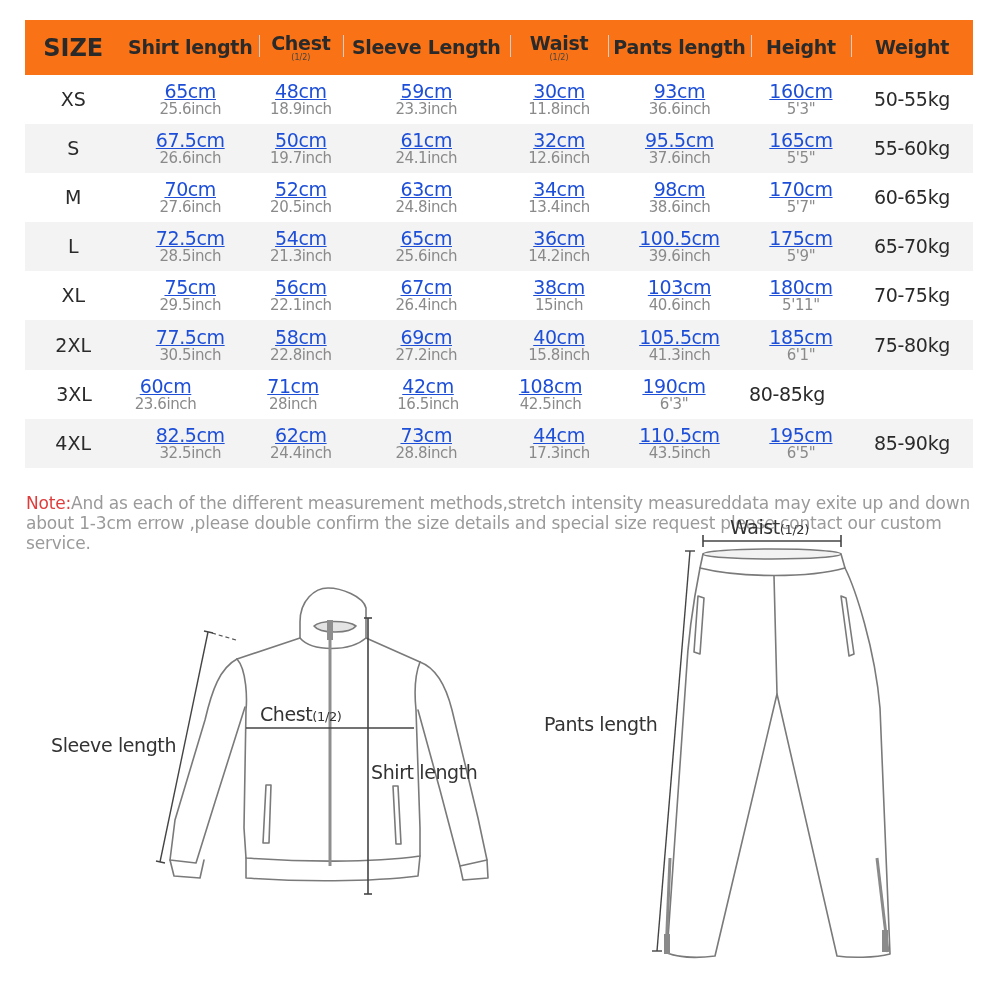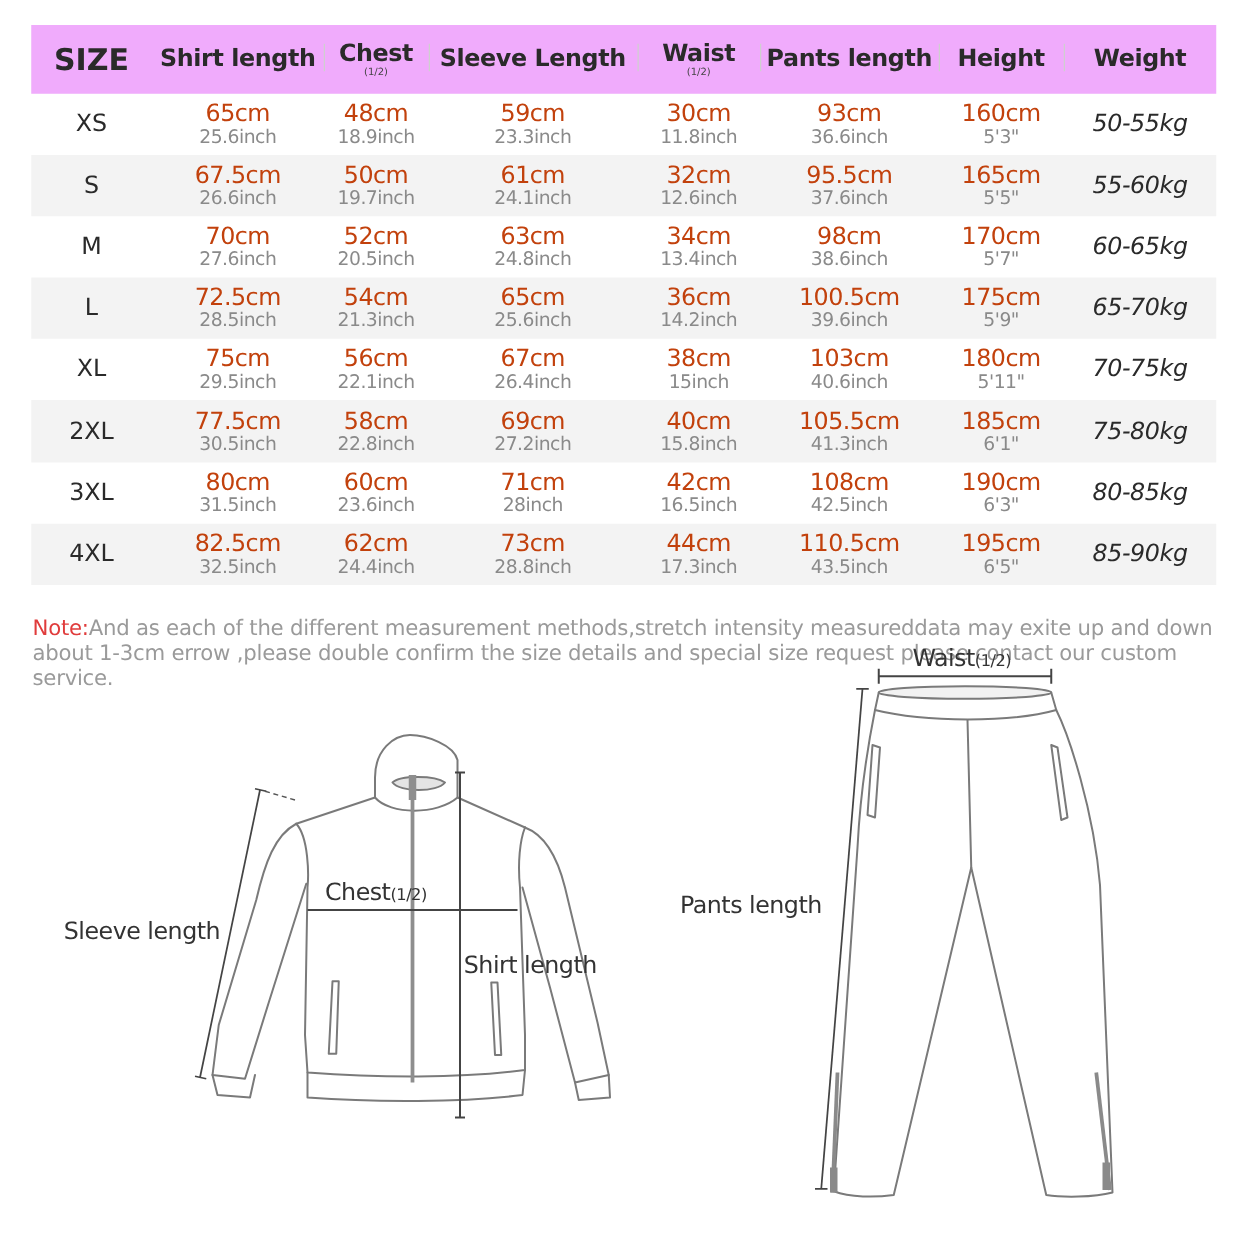--- a/index.html
+++ b/index.html
@@ -1,32 +1,32 @@
 <!DOCTYPE html>
 <html><head>
   <meta charset="utf-8">
   <style>
     * { box-sizing: border-box; margin: 0; padding: 0; }
     html, body { width: 1000px; height: 1000px; background: #ffffff; overflow: hidden; }
     body { font-family: "DejaVu Sans", "Liberation Sans", sans-serif; color: #222; position: relative; }
 
     .size-table { position: absolute; left: 25px; top: 20px; width: 948px; }
-    .thead { display: flex; height: 55px; background: #f0abfc; align-items: center; }
+    .thead { display: flex; height: 55px; background: #f97316; align-items: center; }
     .th { position: relative; text-align: center; color: #2a2a2a; font-weight: bold; font-size: 19px; letter-spacing: -0.3px; line-height: 1; }
     .th .sub { display: block; font-size: 8px; font-weight: normal; color: #444; margin-top: 1px; letter-spacing: 0; }
     .th.size { font-size: 24px; letter-spacing: 0; }
     .th.div::before { content: ""; position: absolute; left: 0; top: 50%; width: 1px; height: 22px; margin-top: -13px; background: #cfcfcf; }
 
     .trow { display: flex; height: 49.1px; align-items: center; }
     .trow.alt { background: #f3f3f3; }
     .td { text-align: center; line-height: 1; }
-    .td .cm { display: block; font-size: 19px; color: #c2410c; letter-spacing: -0.4px; }
+    .td .cm { display: block; font-size: 19px; color: #1d4ed8; letter-spacing: -0.4px; text-decoration: underline; }
     .td .in { display: block; font-size: 15px; color: #8a8a8a; letter-spacing: -0.4px; margin-top: 1px; }
     .td.sz { font-size: 19px; color: #2a2a2a; }
-    .td.wt { font-size: 19px; color: #2a2a2a; letter-spacing: -0.3px; font-style: italic; }
+    .td.wt { font-size: 19px; color: #2a2a2a; letter-spacing: -0.3px; }
 
     .c0 { width: 98px; } .c1 { width: 140px; } .c2 { width: 85px; } .c3 { width: 170px; }
     .c4 { width: 100px; } .c5 { width: 145px; } .c6 { width: 102px; } .c7 { width: 124px; }
 
     .note { position: absolute; left: 26px; top: 480px; width: 960px; font-size: 17px; color: #9a9a9a; line-height: 20px; letter-spacing: -0.2px; margin-top: 13px; }
     .note .note-label { color: #e03c3c; }
 
     .figure { position: absolute; }
     .fig-label { position: absolute; font-size: 19px; color: #333; letter-spacing: -0.4px; white-space: nowrap; }
     .fig-label .half { font-size: 13px; }
@@ -209,24 +209,20 @@
           <span class="in">41.3inch</span>
         </div>
         <div class="td c6">
           <span class="cm">185cm</span>
           <span class="in">6'1"</span>
         </div>
         <div class="td wt c7">75-80kg</div>
       </div>
       <div class="trow">
         <div class="td sz c0">3XL</div>
-        <div class="td c1">
-          <span class="cm">80cm</span>
-          <span class="in">31.5inch</span>
-        </div>
         <div class="td c2">
           <span class="cm">60cm</span>
           <span class="in">23.6inch</span>
         </div>
         <div class="td c3">
           <span class="cm">71cm</span>
           <span class="in">28inch</span>
         </div>
         <div class="td c4">
           <span class="cm">42cm</span>

